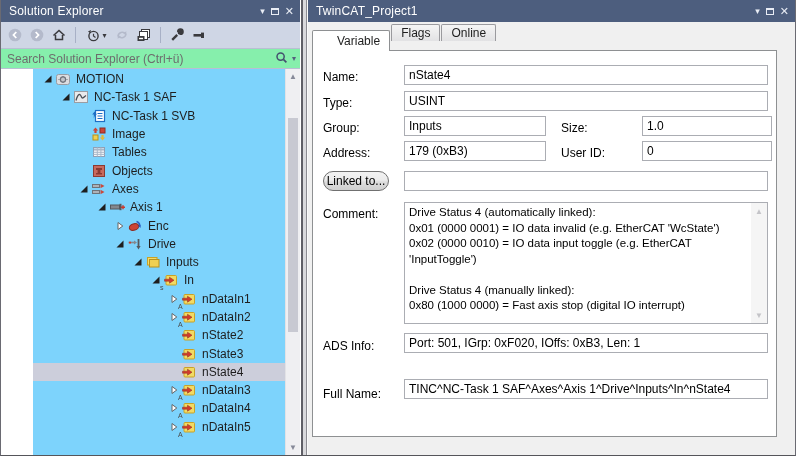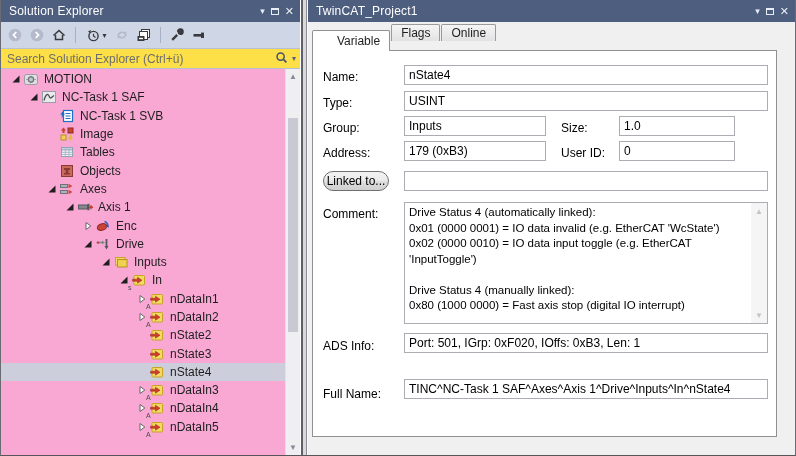--- a/index.html
+++ b/index.html
@@ -25,28 +25,28 @@
   .left-panel{width:299px;flex:0 0 auto;display:flex;flex-direction:column;background:#FFFFFF;}
   .toolbar{
     height:26px;background:#CFD6E5;display:flex;align-items:center;
     padding:0 4px;gap:2px;flex:0 0 auto;
   }
   .tico{width:20px;height:20px;display:inline-flex;align-items:center;justify-content:center;}
   .tico.withcaret{width:28px;}
   .tsep{width:1px;height:16px;background:#A8B0C6;margin:0 4px;}
   .tcaret{font-size:8px;color:#3A3A3E;margin-left:1px;}
   .searchrow{
-    height:21px;background:#fde047;border-top:1px solid #B9BFD3;border-bottom:1px solid #B9BFD3;
+    height:21px;background:#86efac;border-top:1px solid #B9BFD3;border-bottom:1px solid #B9BFD3;
     display:flex;align-items:center;padding:0 4px 0 6px;flex:0 0 auto;
   }
   .search-text{flex:1 1 auto;color:#6D6D6D;font-size:12px;white-space:nowrap;overflow:hidden;}
   .search-icons{display:flex;align-items:center;gap:3px;}
   .scaret{font-size:8px;color:#55607E;}
   
-  .tree{position:relative;flex:1 1 auto;background:#f9a8d4;overflow:hidden;}
+  .tree{position:relative;flex:1 1 auto;background:#7dd3fc;overflow:hidden;margin-left:32px;}
   .tree-rows{position:absolute;left:0;top:1px;right:15px;}
   .tree-row{height:18.3px;display:flex;align-items:center;white-space:nowrap;cursor:default;}
   .tree-row.selected{background:#CCCEDB;}
   .tw{width:14px;flex:0 0 auto;display:inline-flex;align-items:center;justify-content:center;}
   .ticon{width:16px;height:16px;flex:0 0 auto;margin-right:5px;position:relative;display:inline-flex;align-items:center;justify-content:center;}
   .ticon .sub{position:absolute;left:-3px;bottom:-3px;font-size:7px;color:#4A4A4A;line-height:7px;}
   .tlbl{font-size:12px;color:#1E1E1E;}
   
   .vscroll{position:absolute;top:0;right:0;width:15px;bottom:0;background:#EFEFF2;border-left:1px solid #E2E2E6;}
   .sarrow{position:absolute;left:0;width:14px;height:15px;color:#868999;font-size:8px;display:flex;align-items:center;justify-content:center;}
@@ -77,21 +77,21 @@
     background:#FFFFFF;border:1px solid #8E9092;z-index:1;
   }
   .lbl{position:absolute;left:10px;font-size:12px;color:#000;}
   .lbl2{position:absolute;left:248px;font-size:12px;color:#000;}
   .inp{
     position:absolute;height:20px;border:1px solid #ABADB3;background:#FFFFFF;
     font-size:12px;line-height:18px;padding:0 4px;color:#000;overflow:hidden;white-space:nowrap;
   }
   .inp.wide{left:91px;width:364px;}
   .inp.half{left:91px;width:142px;}
-  .inp.half2{left:306px;width:116px;}
+  .inp.half2{left:329px;width:130px;}
   .btn{
     position:absolute;left:10px;top:120px;width:66px;height:20px;
     border:1px solid #707070;border-radius:10px;
     background:linear-gradient(#F2F2F2,#EBEBEB 45%,#DDDDDD 55%,#CFCFCF);
     font-size:12px;display:flex;align-items:center;justify-content:center;color:#000;cursor:default;
   }
   .comment{
     position:absolute;left:91px;top:151px;width:364px;height:122px;
     border:1px solid #ABADB3;background:#FFFFFF;
   }

